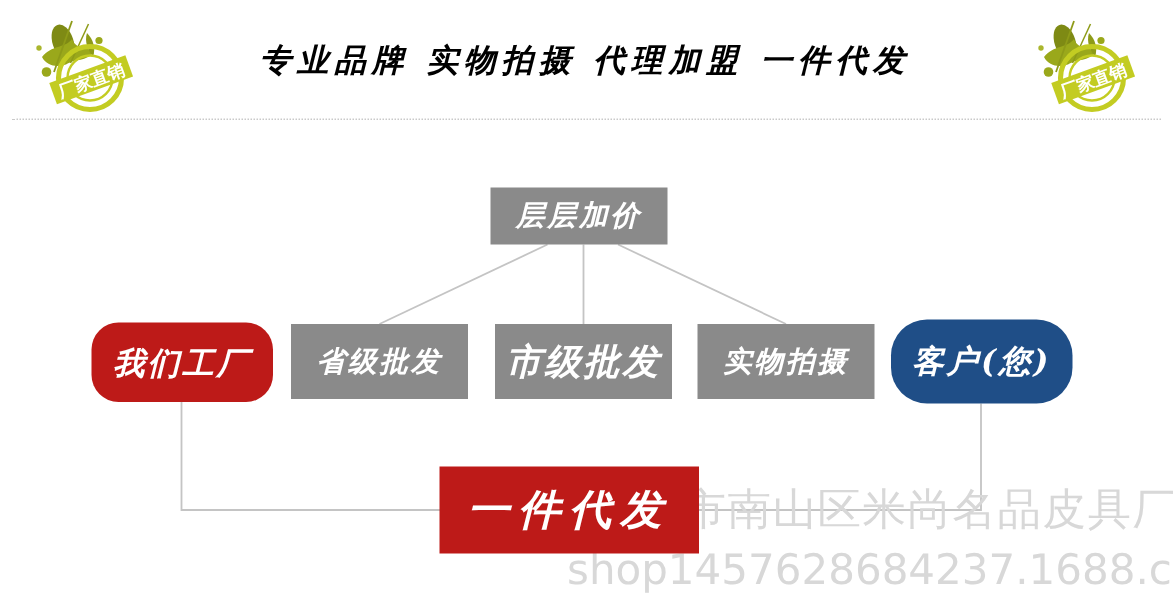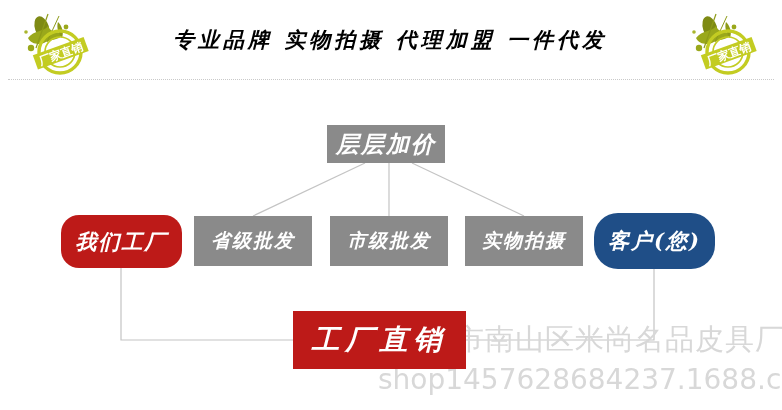--- a/index.html
+++ b/index.html
@@ -67,24 +67,24 @@
     font-style: italic;
     color: #ffffff;
     letter-spacing: 2px;
     white-space: nowrap;
     box-sizing: border-box;
   }
   .node-gray   { background: #8a8a8a; }
   .node-red    { background: #bd1a18; }
   .node-blue   { background: #1f4e87; }
 
-  #node-top       { left: 327px; top: 125px; width: 118px; height: 38px; font-size: 23px; }
+  #node-top       { left: 327px; top: 125px; width: 118px; height: 38px; font-size: 19px; }
   #node-ourfactory{ left: 61px;  top: 215px; width: 121px; height: 53px; font-size: 21px; border-radius: 18px; }
   #node-province  { left: 194px; top: 216px; width: 118px; height: 50px; font-size: 19px; font-style: italic; }
-  #node-city      { left: 330px; top: 216px; width: 118px; height: 50px; font-size: 19px; }
+  #node-city      { left: 330px; top: 216px; width: 118px; height: 50px; font-size: 24px; }
   #node-local     { left: 465px; top: 216px; width: 118px; height: 50px; font-size: 19px; }
   #node-customer  { left: 594px; top: 213px; width: 121px; height: 56px; font-size: 21px; border-radius: 24px; }
   #node-direct    { left: 293px; top: 311px; width: 173px; height: 58px; font-size: 28px; letter-spacing: 6px; }
 
   .connectors {
     position: absolute;
     left: 0; top: 0;
     width: 782px; height: 410px;
     pointer-events: none;
   }
@@ -188,15 +188,15 @@
   <div class="node node-red" id="node-ourfactory">我们工厂</div>
 
   <div class="node node-gray" id="node-province">省级批发</div>
 
   <div class="node node-gray" id="node-city">市级批发</div>
 
   <div class="node node-gray" id="node-local">实物拍摄</div>
 
   <div class="node node-blue" id="node-customer">客户(您)</div>
 
-  <div class="node node-red" id="node-direct">工厂直销</div>
+  <div class="node node-red" id="node-direct">一件代发</div>
 
 </div>
 
 </body></html>

